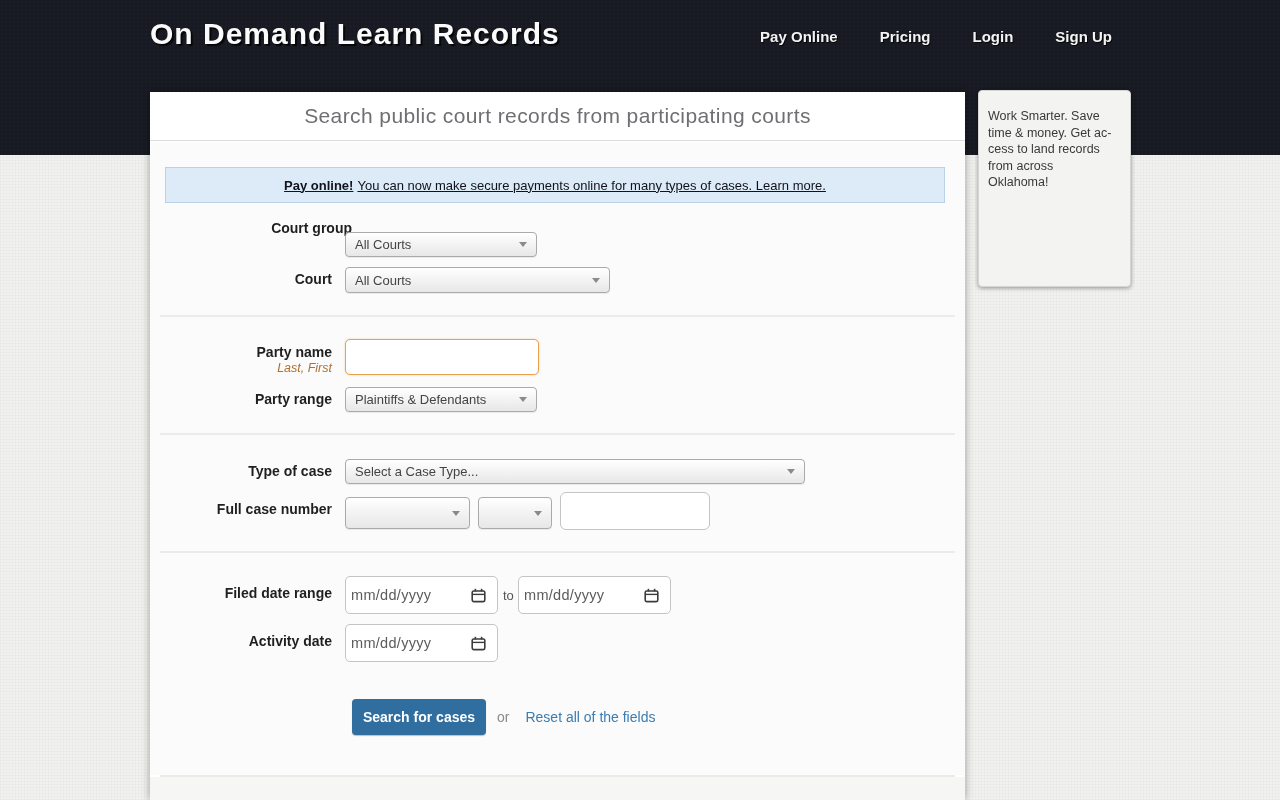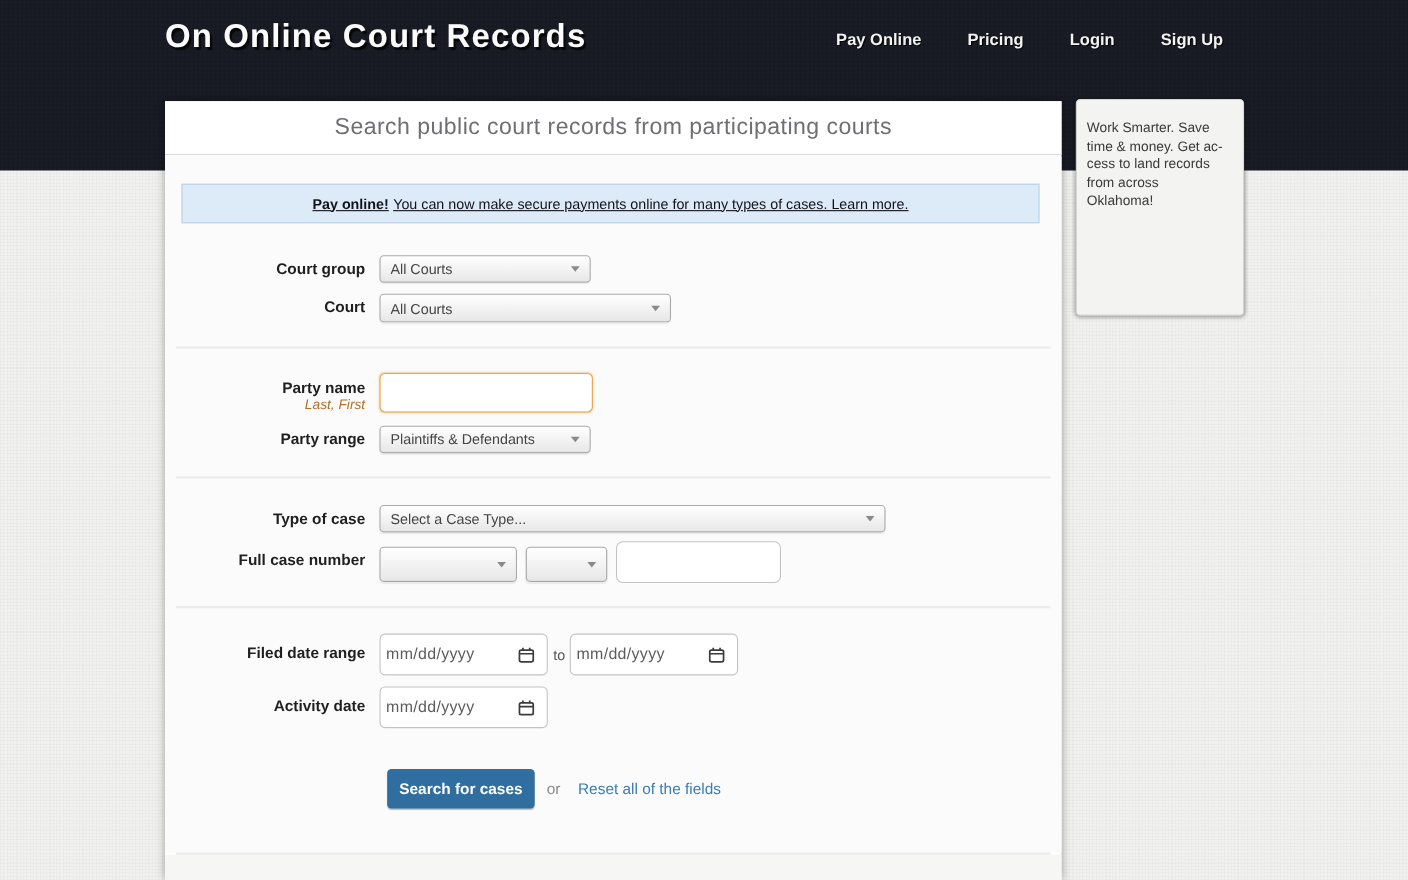--- a/index.html
+++ b/index.html
@@ -129,21 +129,21 @@
   }
   .ad-desc { margin-top:8px; font-size:12.5px; color:#3a3a3a; line-height:1.32; }
   .ad-desc span { display:block; }
 
   .cal-icon { flex:none; }
 </style>
 </head>
 <body>
 
 <div class="site-header">
-  <div class="logo">On Online Court Records</div>
+  <div class="logo">On Demand Learn Records</div>
   <div class="top-nav">
     <a>Pay Online</a>
     <a>Pricing</a>
     <a>Login</a>
     <a>Sign Up</a>
   </div>
 </div>
 
 <div class="main-panel">
   <div class="form-bg"></div>
@@ -151,21 +151,21 @@
 
   <div class="panel-title-bar">
     <h2 class="panel-title">Search public court records from participating courts</h2>
   </div>
 
   <a class="alert-link">
     <span class="lead">Pay online!</span>
     <span>You can now make secure payments online for many types of cases. Learn more.</span>
   </a>
 
-  <div class="f-label" style="top:144px;">Court group</div>
+  <div class="f-label" style="top:128px;margin-left:20px;">Court group</div>
   <div class="sel" style="left:195px; top:140px; width:192px;">
     <span class="sel-text">All Courts</span>
     <span class="caret"></span>
   </div>
 
   <div class="f-label" style="top:179px;">Court</div>
   <div class="sel" style="left:195px; top:175px; width:265px; height:26px;">
     <span class="sel-text">All Courts</span>
     <span class="caret"></span>
   </div>

